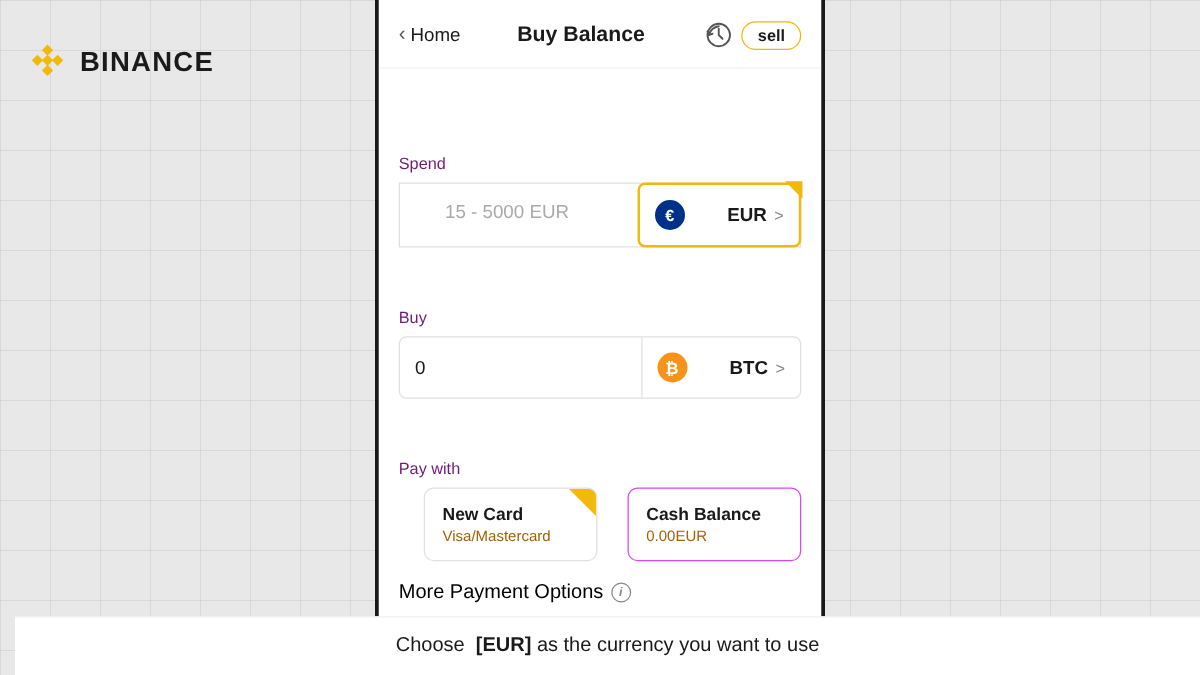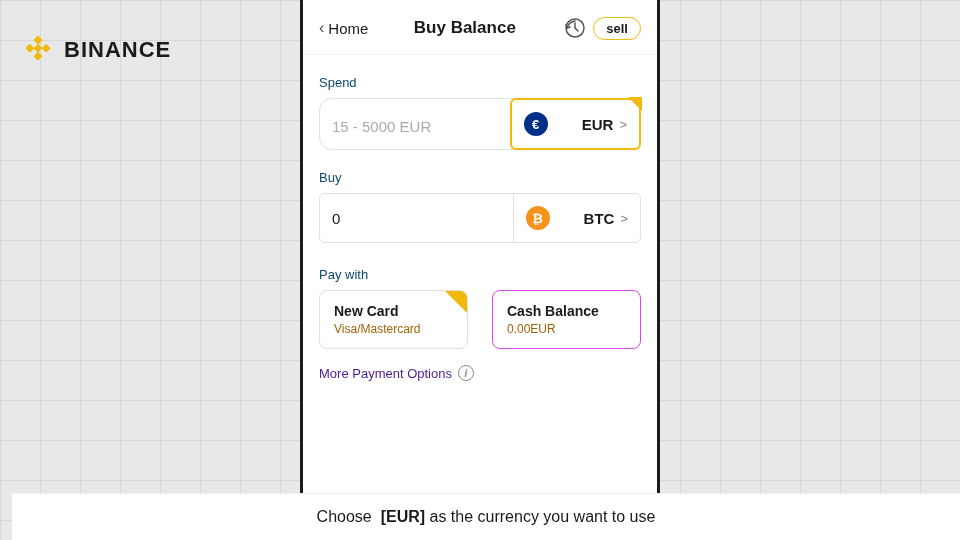--- a/index.html
+++ b/index.html
@@ -112,23 +112,24 @@
 
     
     .content {
       flex: 1;
       padding: 20px 16px;
       background: #fff;
     }
 
     .section-label {
       font-size: 13px;
-      color: #0c4a6e;
+      color: #701a75;
       margin-bottom: 8px;
       font-weight: 400;
+      margin-top: 48px;
     }
     .input-value {
       flex: 1;
       padding: 14px 12px;
       font-size: 15px;
       color: #aaa;
       background: transparent;
       border: none;
       outline: none;
     }
@@ -167,24 +168,25 @@
       color: #888;
     }
 
     
     .spend-row-wrapper {
       position: relative;
       margin-bottom: 20px;
     }
     .spend-input-container {
       display: flex;
-      align-items: flex-end;
+      align-items: flex-start;
       border: 1px solid #e0e0e0;
-      border-radius: 13px;
+      border-radius: 0;
       overflow: visible;
+      padding-left: 24px;
     }
     .spend-currency-wrapper {
       position: relative;
     }
     .spend-currency-highlight {
       border: 2.5px solid #f0b90b;
       border-radius: 6px;
       display: flex;
       align-items: center;
       gap: 6px;
@@ -234,20 +236,21 @@
       border-left: 1px solid #e0e0e0;
     }
 
     
     .pay-with-section {
       margin-bottom: 16px;
     }
     .payment-options {
       display: flex;
       gap: 24px;
+      margin-left: 20px;
     }
     .payment-card {
       flex: 1;
       border: 1px solid #d946ef;
       border-radius: 8px;
       padding: 12px 14px;
       cursor: pointer;
       position: relative;
     }
     .payment-card.selected {
@@ -277,22 +280,22 @@
 
     
     .more-payment {
       display: flex;
       align-items: center;
       gap: 6px;
       margin-top: 8px;
       cursor: pointer;
     }
     .more-payment-text {
-      font-size: 13px;
-      color: #4c1d95;
+      font-size: 16px;
+      color: #000000;
     }
     .info-icon {
       width: 16px;
       height: 16px;
       border-radius: 50%;
       border: 1.5px solid #888;
       display: flex;
       align-items: center;
       justify-content: center;
       font-size: 10px;

